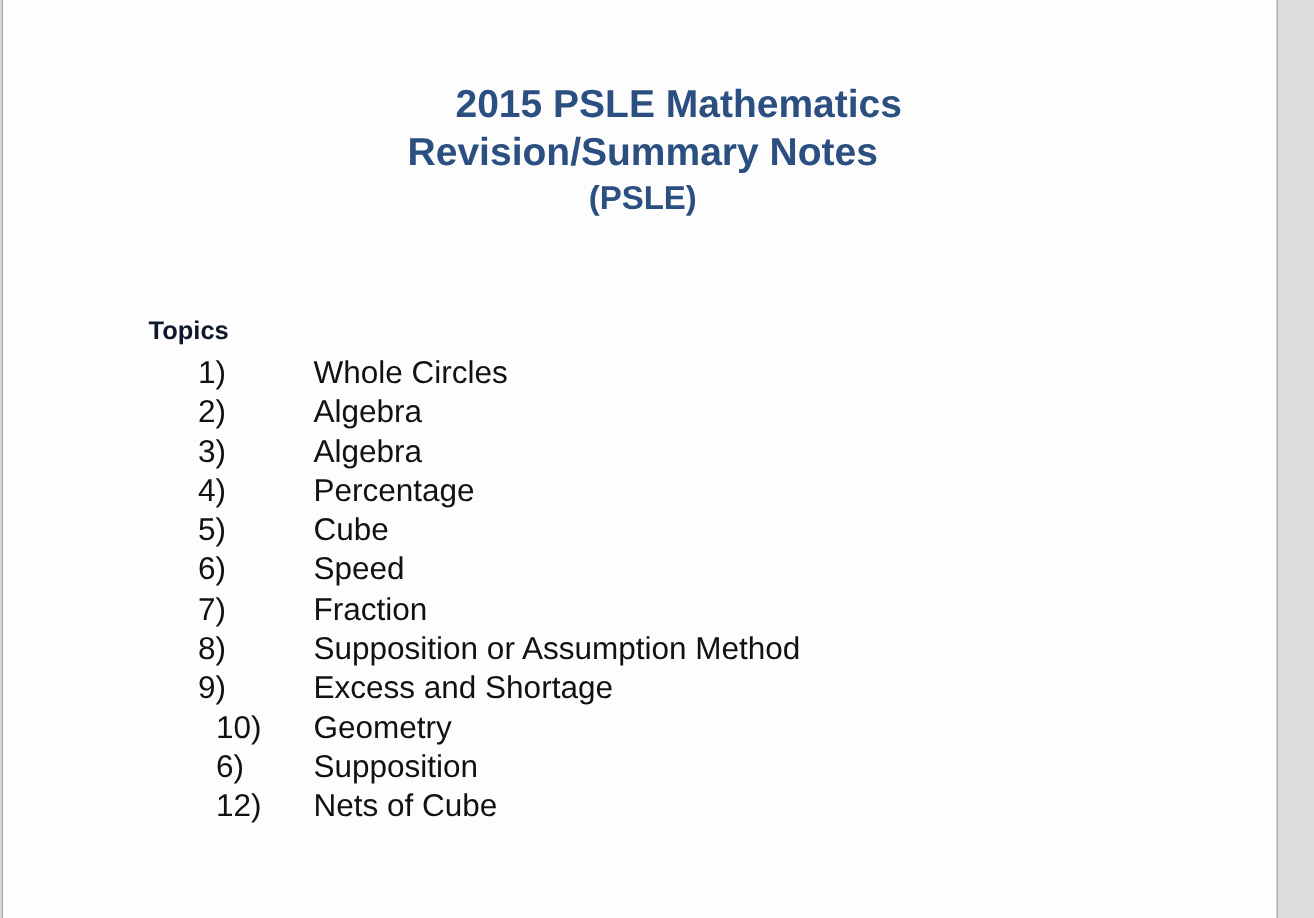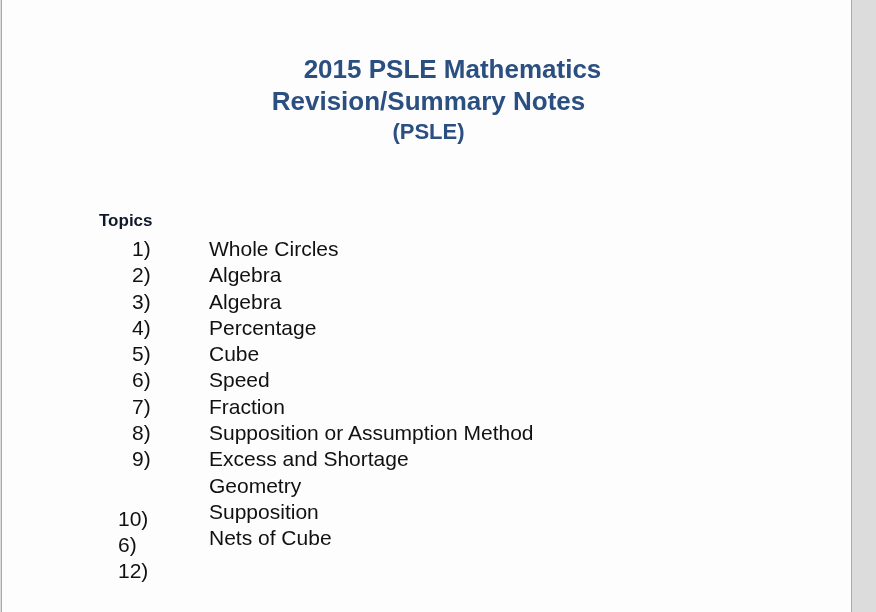--- a/index.html
+++ b/index.html
@@ -35,21 +35,21 @@
   }
   .topic-list {
     position: absolute; left: 0; top: 236px;
     margin: 0; padding: 0; list-style: none;
   }
   .topic-row {
     position: relative; height: 26.3px; font-size: 21px; color: #111;
     line-height: 26px;
   }
   .topic-num { position: absolute; left: 130px; }
-  .topic-num.wide { left: 116px; margin-top: 33px; }
+  .topic-num.wide { left: 142px; }
   .topic-text { position: absolute; left: 207px; white-space: nowrap; }
 </style>
 </head>
 <body>
 
 <div class="page">
   <div class="title">
     <div class="l1">2015 PSLE Mathematics</div>
     <div class="l2">Revision/Summary Notes</div>
     <div class="l3">(PSLE)</div>

